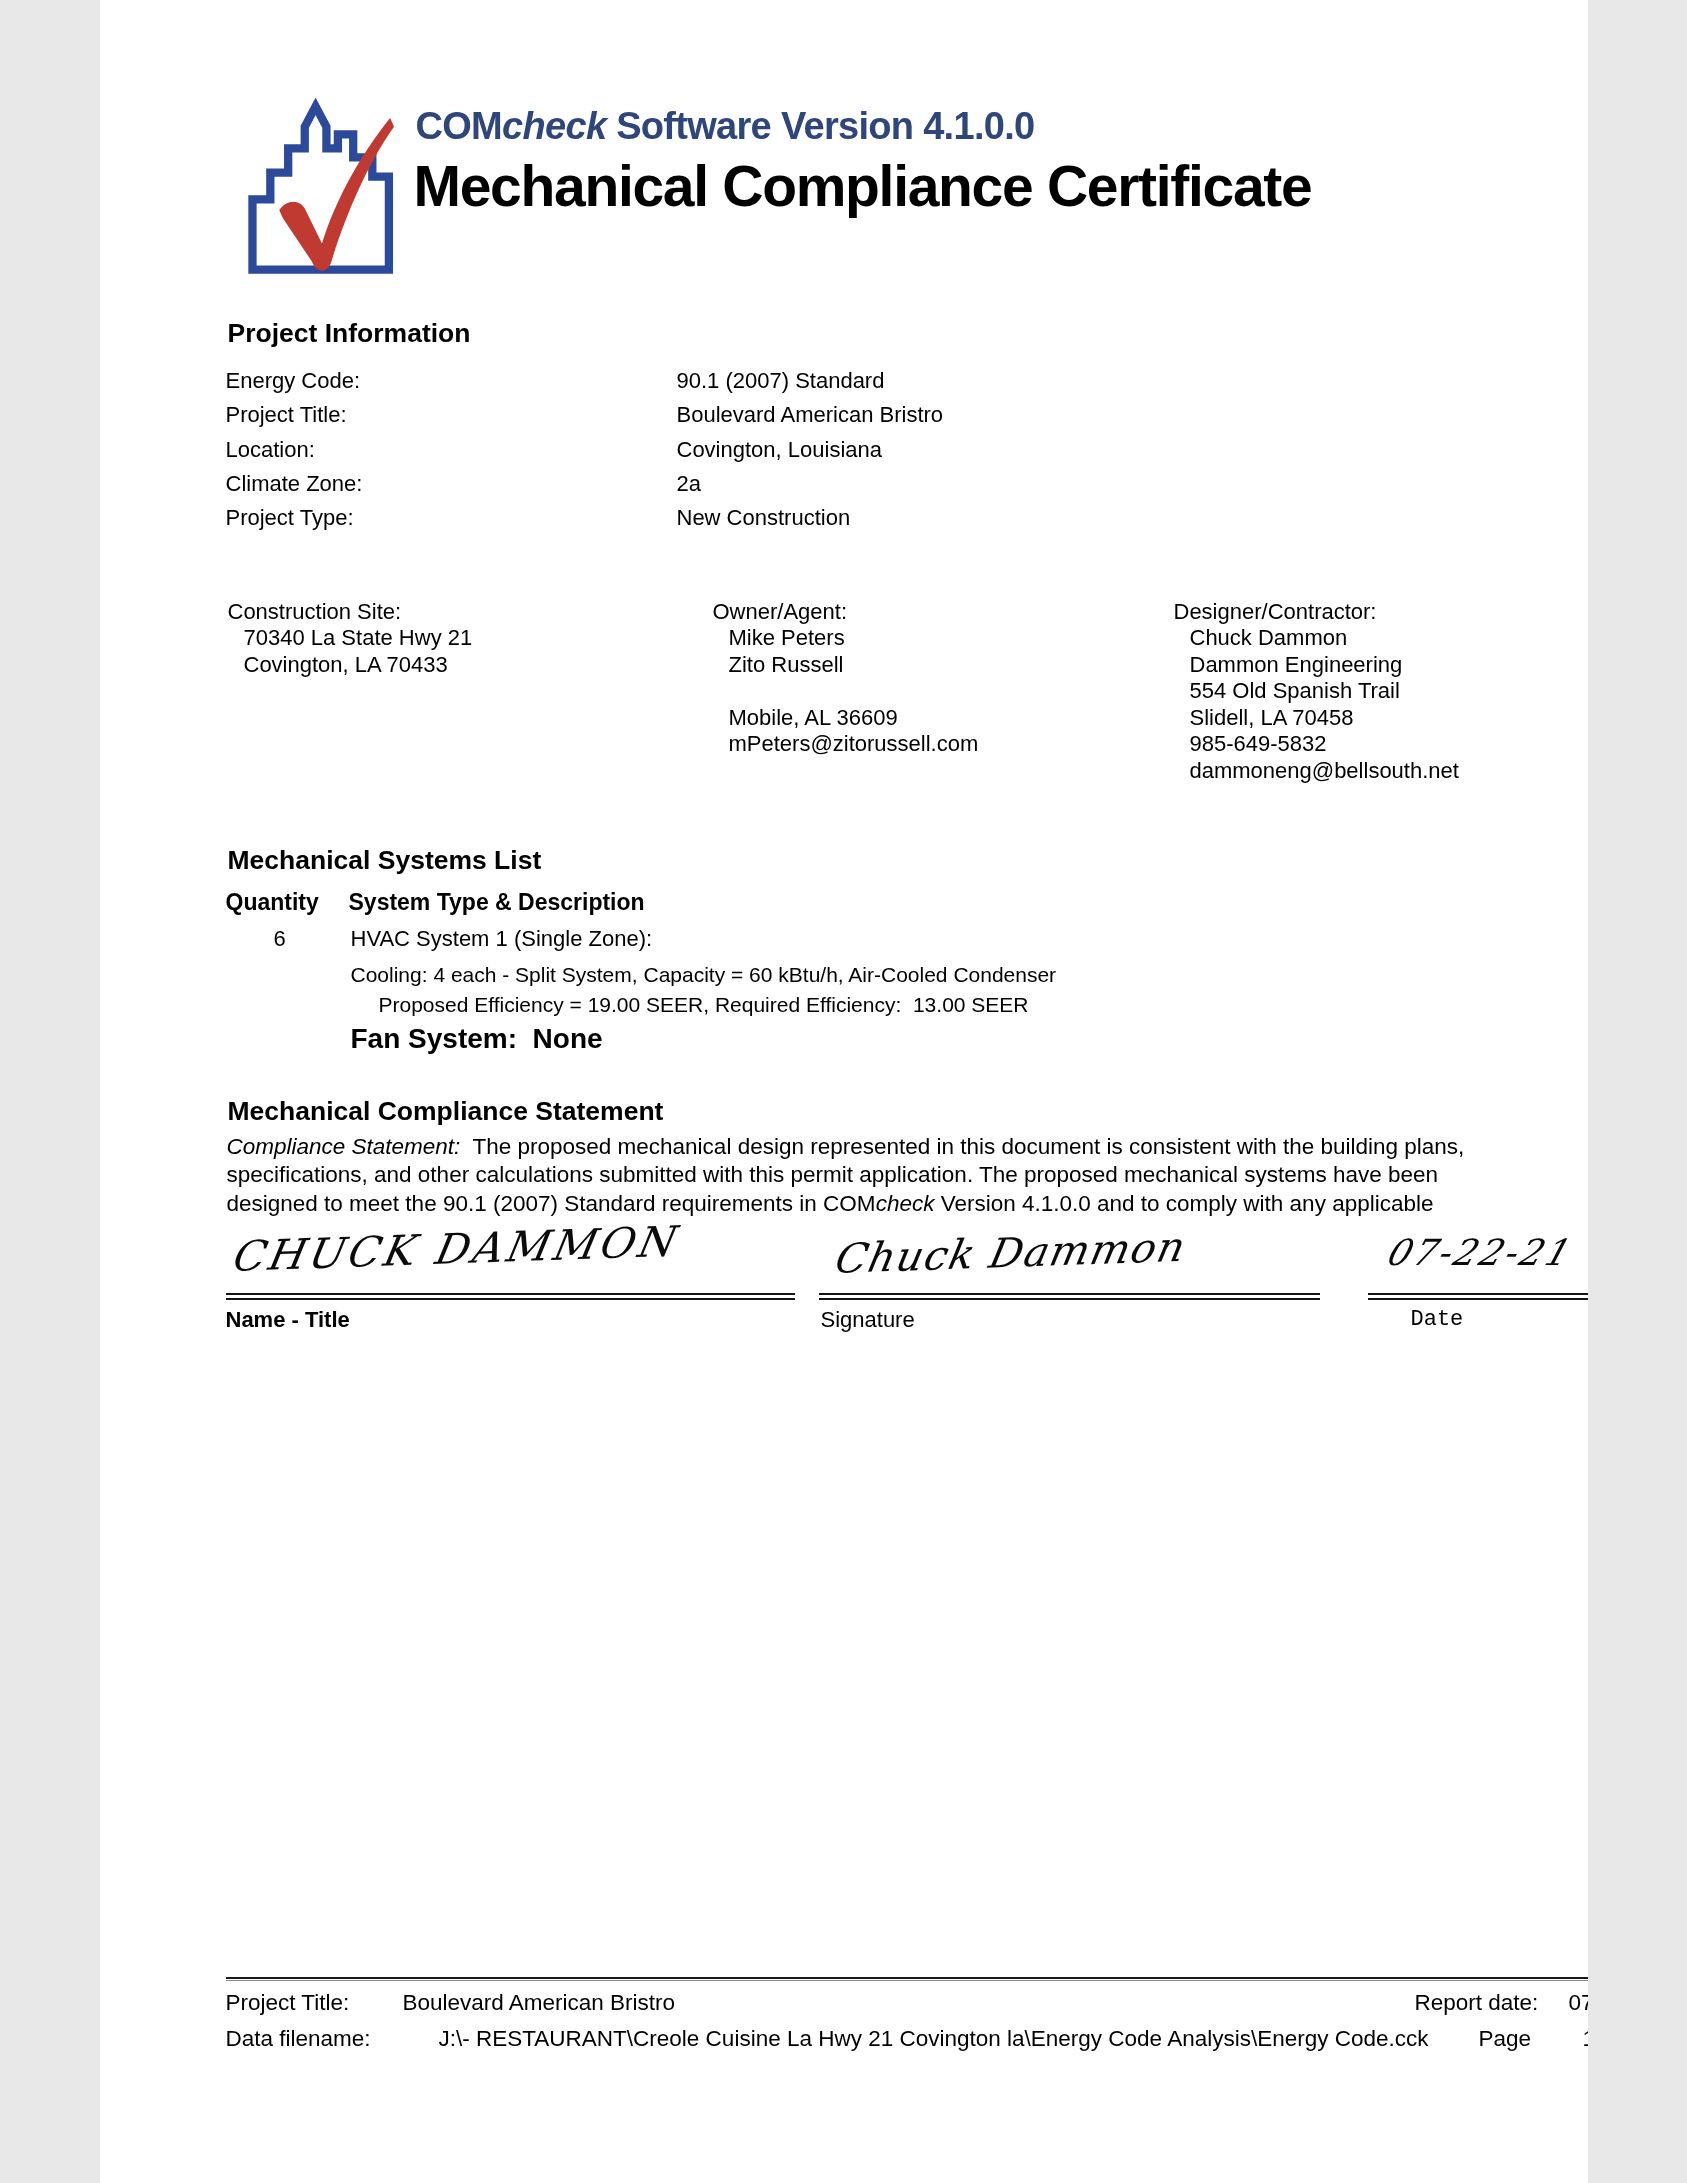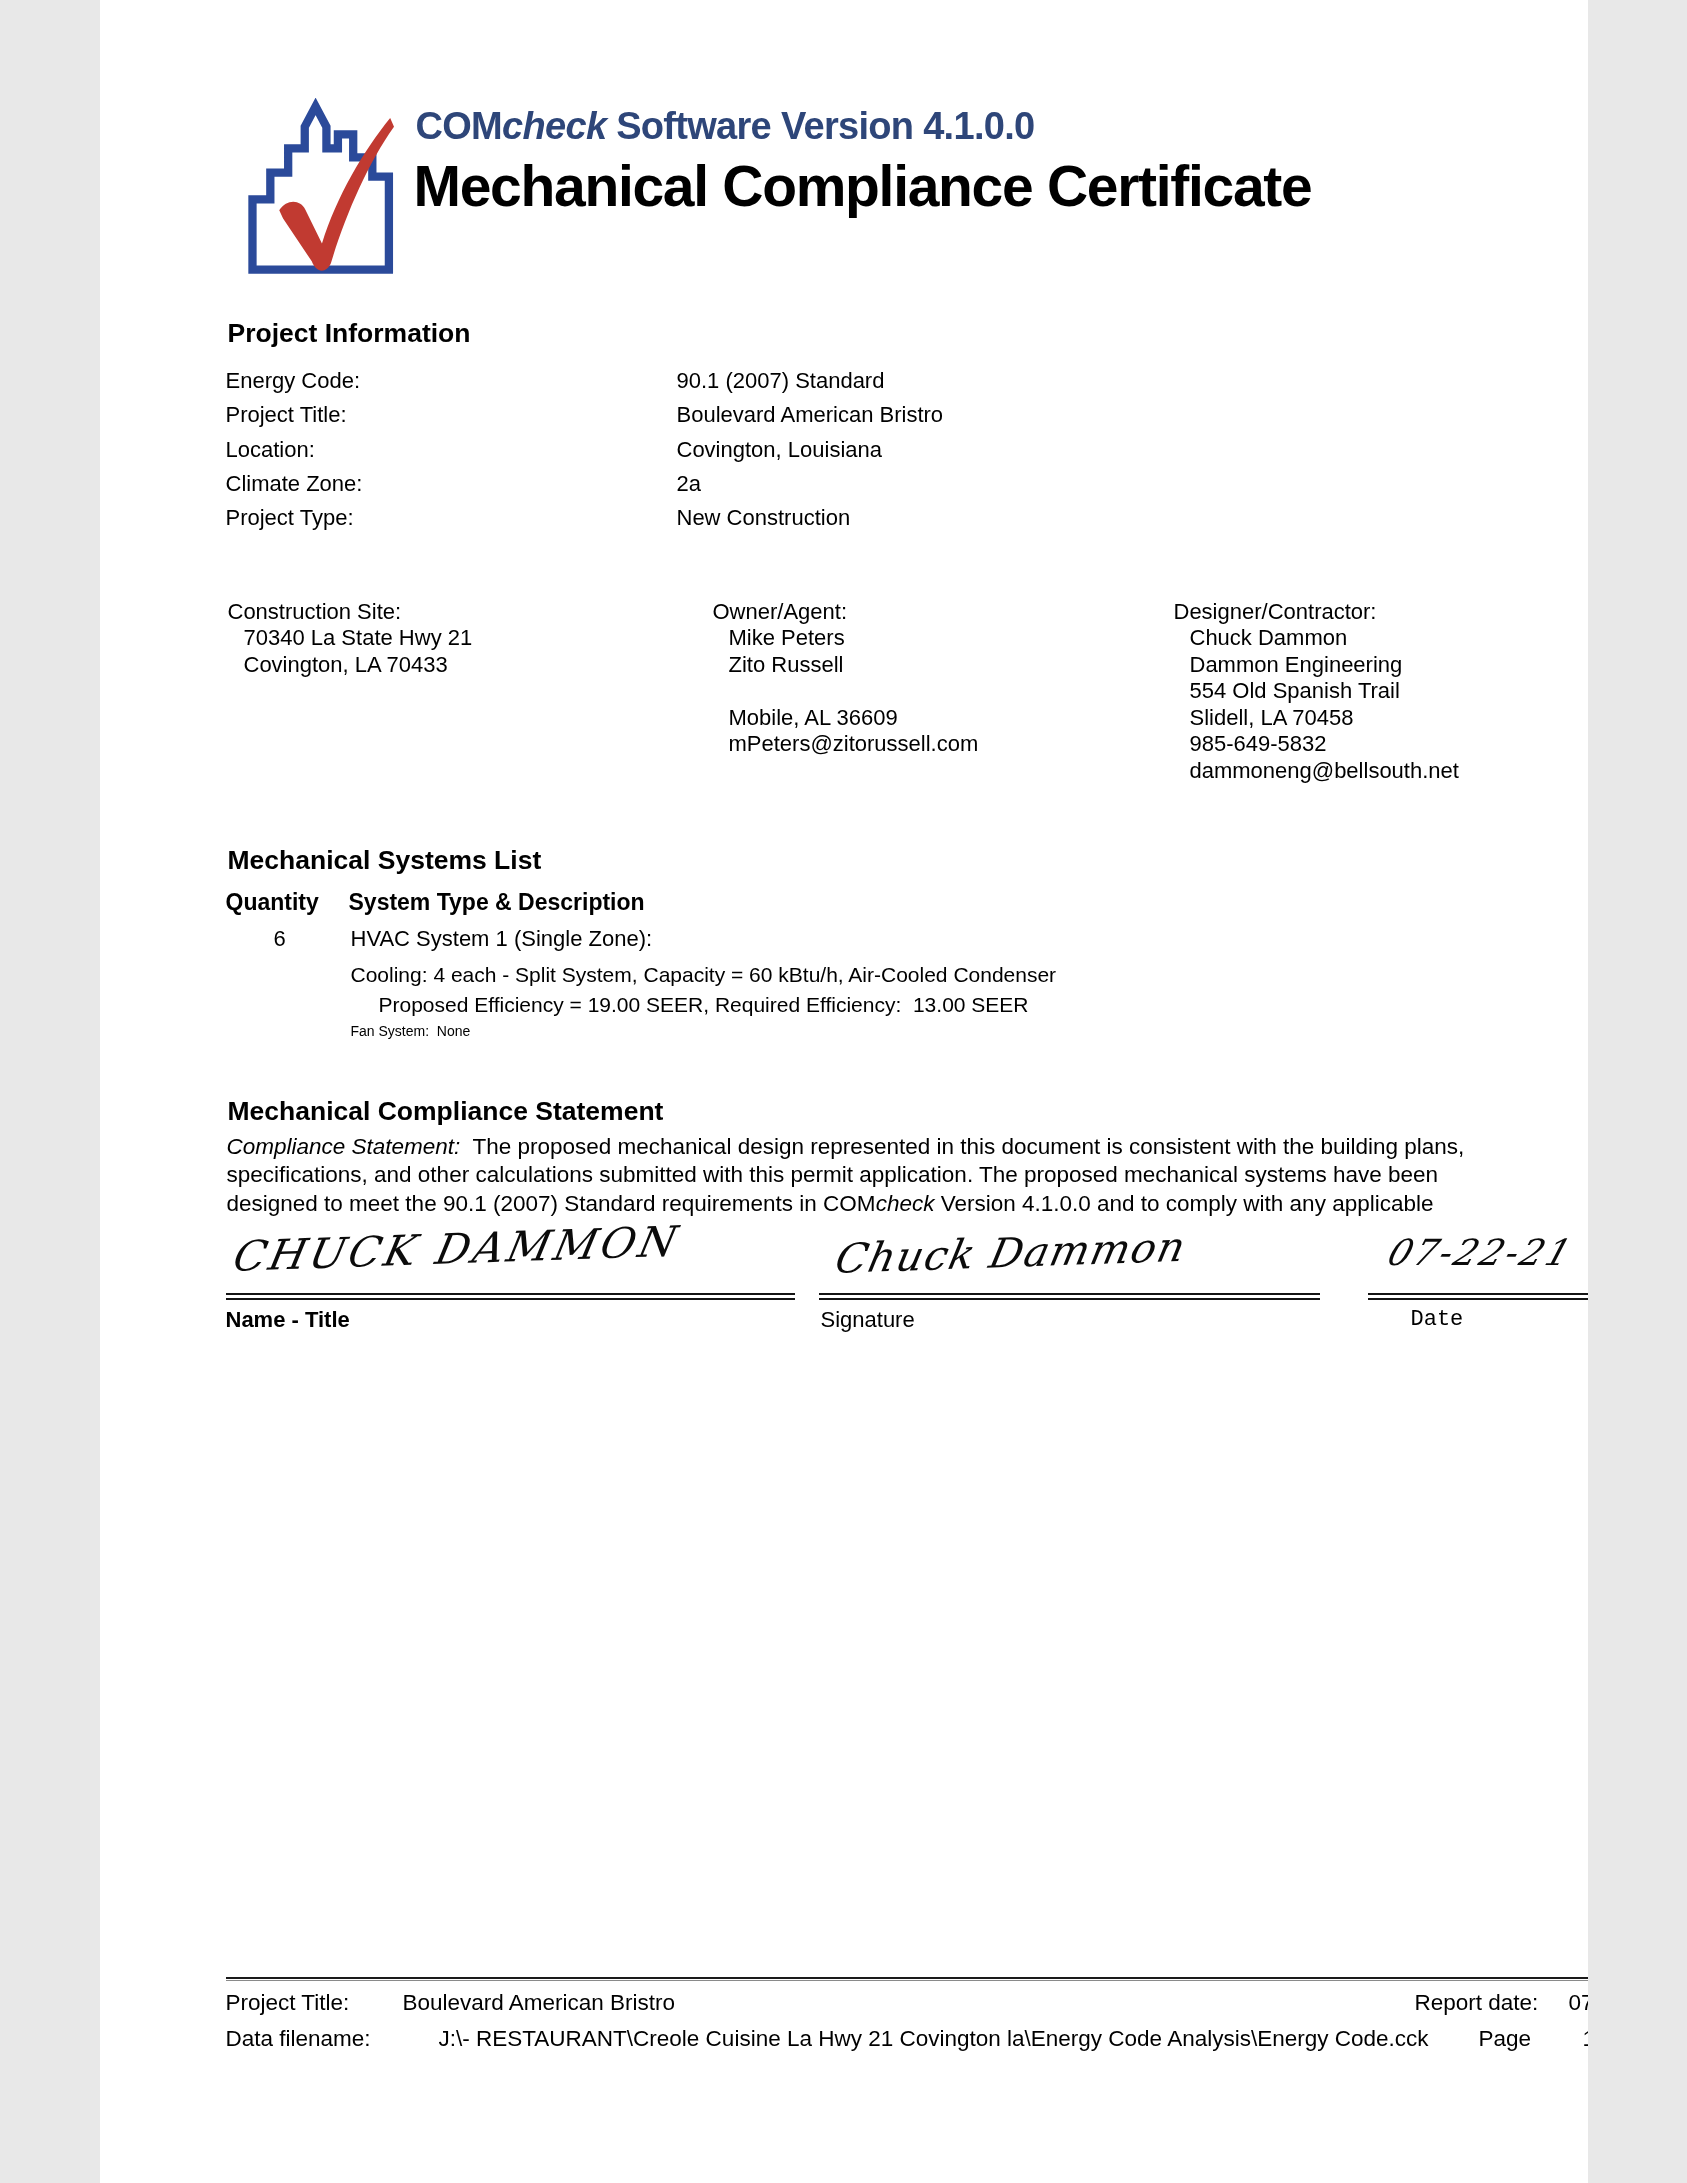--- a/index.html
+++ b/index.html
@@ -86,21 +86,21 @@
   <div class="abs section-heading" style="left:128px;top:845px;">Mechanical Systems List</div>
 
   <div class="abs col-header" style="left:126px;top:889px;">Quantity</div>
   <div class="abs col-header" style="left:249px;top:889px;">System Type &amp; Description</div>
 
   <div>
     <div class="abs body-text pre" style="left:174px;top:926px;">6</div>
     <div class="abs body-text pre" style="left:251px;top:926px;">HVAC System 1 (Single Zone):</div>
     <div class="abs pre" style="left:251px;top:963px;font-size:21px;">Cooling: 4 each - Split System, Capacity = 60 kBtu/h, Air-Cooled Condenser</div>
     <div class="abs pre" style="left:279px;top:993px;font-size:21px;">Proposed Efficiency = 19.00 SEER, Required Efficiency:  13.00 SEER</div>
-    <div class="abs pre" style="left:251px;top:1023px;font-size:14px;">Fan System:  None</div>
+    <div class="abs pre" style="left:251px;top:1023px;font-size:28px;font-weight:bold;">Fan System:  None</div>
   </div>
 
   <div class="abs section-heading" style="left:128px;top:1096px;">Mechanical Compliance Statement</div>
 
   <div class="abs" style="left:127px;top:1134px;">
     <div class="stmt-line"><span class="it">Compliance Statement:</span><span>  The proposed mechanical design represented in this document is consistent with the building plans,</span></div>
     <div class="stmt-line">specifications, and other calculations submitted with this permit application. The proposed mechanical systems have been</div>
     <div class="stmt-line"><span>designed to meet the 90.1 (2007) Standard requirements in COM</span><span class="it">check</span><span> Version 4.1.0.0 and to comply with any applicable</span></div>
   </div>
 

